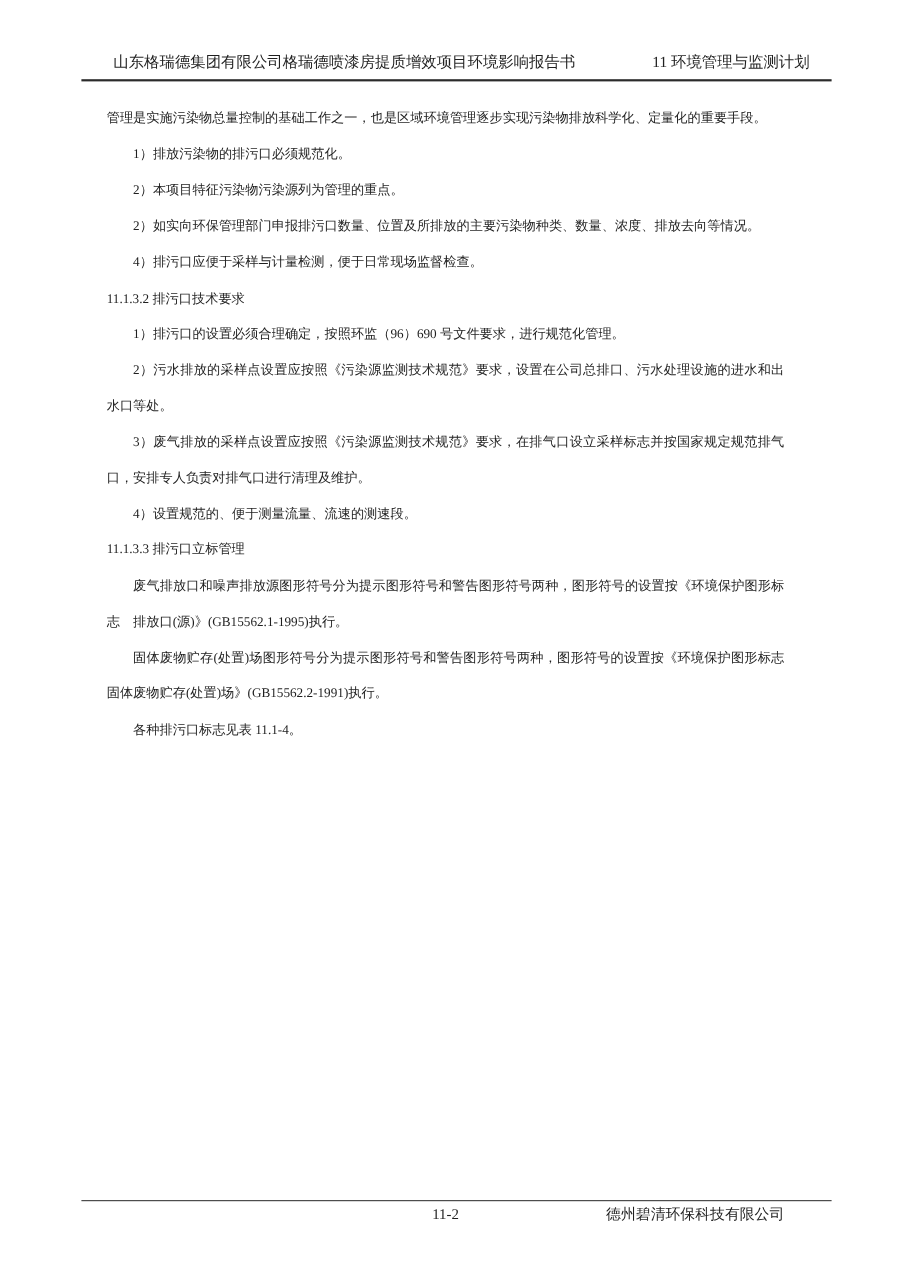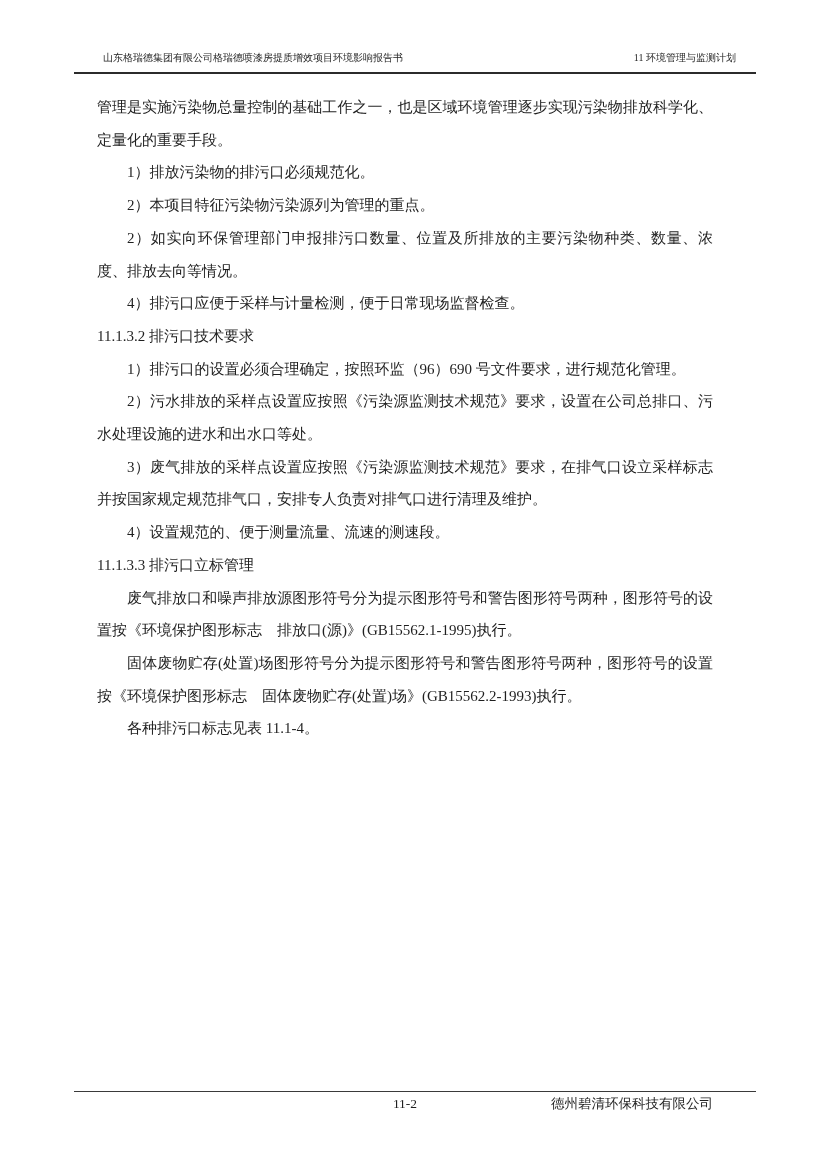--- a/index.html
+++ b/index.html
@@ -22,32 +22,32 @@
     position: absolute;
     left: 74px;
     top: 50px;
     width: 682px;
     box-sizing: border-box;
     border-bottom: 2px solid #2b2b2b;
     padding: 0 20px 7px 29px;
     display: flex;
     justify-content: space-between;
     align-items: flex-end;
-    font-size: 10px;
+    font-size: 14px;
     line-height: 15px;
     white-space: nowrap;
   }
 
   
   .content {
     position: absolute;
     left: 97px;
     top: 91px;
     width: 616px;
-    font-size: 15px;
+    font-size: 12px;
     line-height: 32.7px;
     text-align: justify;
   }
   .content p {
     margin: 0;
     padding: 0;
   }
   .p-indent { text-indent: 2em; }
   .p-flush  { text-indent: 0; }
 
@@ -96,21 +96,21 @@
     <p class="p-indent">2）本项目特征污染物污染源列为管理的重点。</p>
     <p class="p-indent">2）如实向环保管理部门申报排污口数量、位置及所排放的主要污染物种类、数量、浓度、排放去向等情况。</p>
     <p class="p-indent">4）排污口应便于采样与计量检测，便于日常现场监督检查。</p>
     <p class="p-flush">11.1.3.2 排污口技术要求</p>
     <p class="p-indent">1）排污口的设置必须合理确定，按照环监（96）690 号文件要求，进行规范化管理。</p>
     <p class="p-indent">2）污水排放的采样点设置应按照《污染源监测技术规范》要求，设置在公司总排口、污水处理设施的进水和出水口等处。</p>
     <p class="p-indent">3）废气排放的采样点设置应按照《污染源监测技术规范》要求，在排气口设立采样标志并按国家规定规范排气口，安排专人负责对排气口进行清理及维护。</p>
     <p class="p-indent">4）设置规范的、便于测量流量、流速的测速段。</p>
     <p class="p-flush">11.1.3.3 排污口立标管理</p>
     <p class="p-indent">废气排放口和噪声排放源图形符号分为提示图形符号和警告图形符号两种，图形符号的设置按《环境保护图形标志　排放口(源)》(GB15562.1-1995)执行。</p>
-    <p class="p-indent">固体废物贮存(处置)场图形符号分为提示图形符号和警告图形符号两种，图形符号的设置按《环境保护图形标志　固体废物贮存(处置)场》(GB15562.2-1993)执行。</p>
+    <p class="p-indent">固体废物贮存(处置)场图形符号分为提示图形符号和警告图形符号两种，图形符号的设置按《环境保护图形标志　固体废物贮存(处置)场》(GB15562.2-1991)执行。</p>
     <p class="p-indent">各种排污口标志见表 11.1-4。</p>
   </div>
 
   <div class="footer-rule"></div>
   <div class="footer">
     <span class="page-number">11-2</span>
     <span class="company">德州碧清环保科技有限公司</span>
   </div>
 
 </div>

